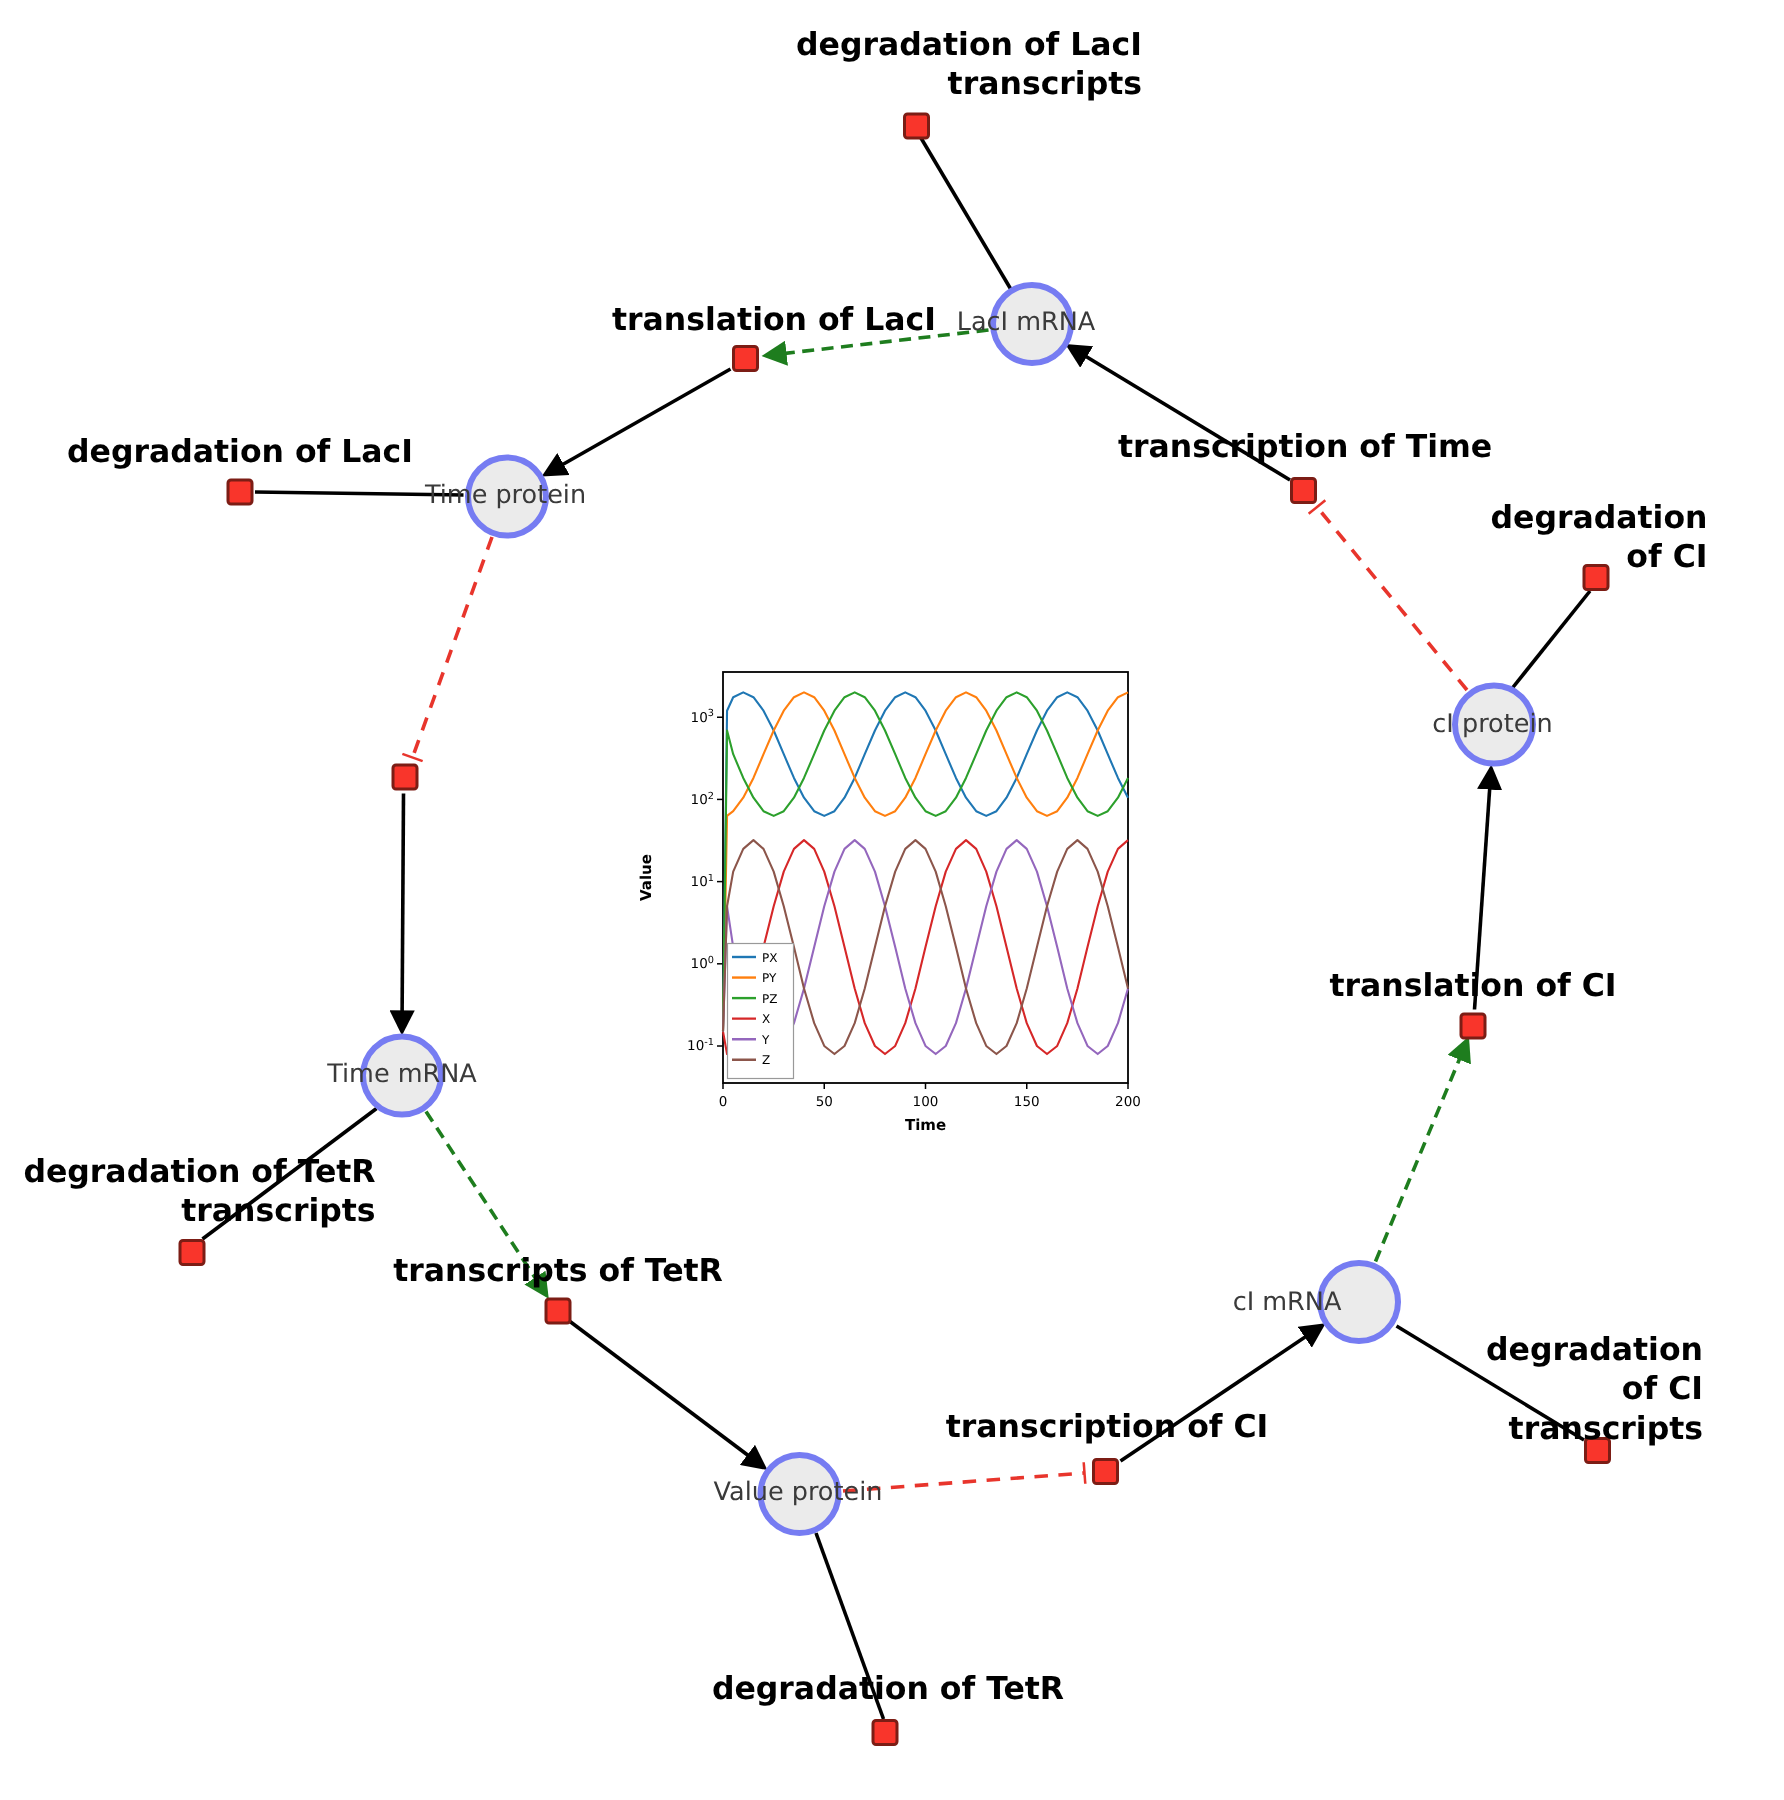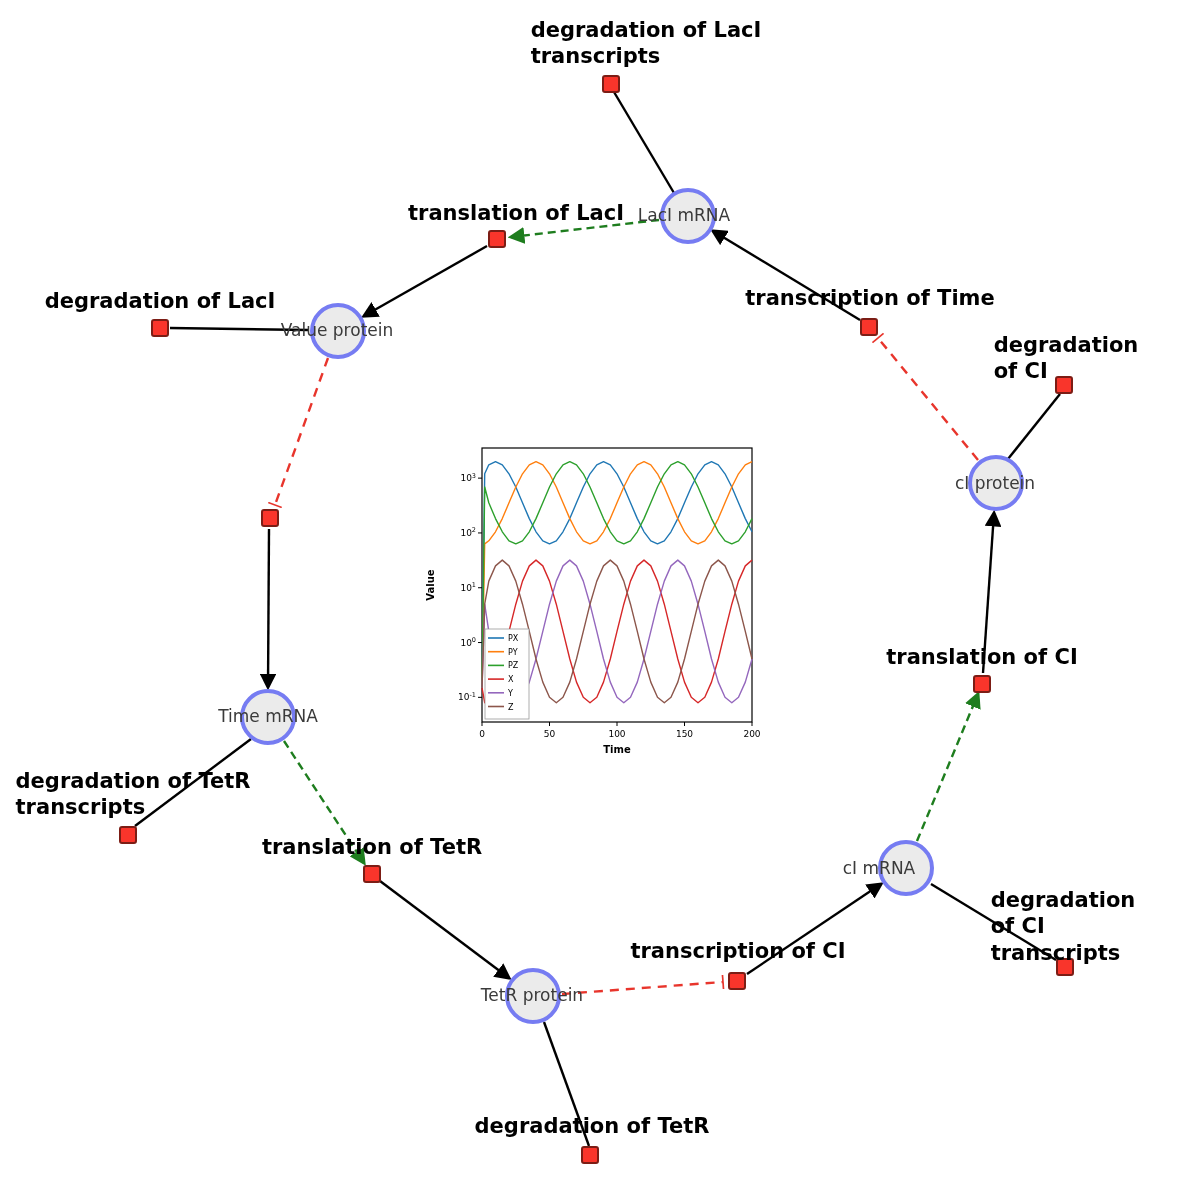--- a/index.html
+++ b/index.html
@@ -21,21 +21,21 @@
     z-index:2;
   }
   .species-label{
     position:absolute;transform:translate(-50%,-50%);
     font-size:17px;font-weight:400;color:#3a3a3a;white-space:pre;
     z-index:3;text-align:center;
   }
   .rxn-label{
     position:absolute;transform:translate(-50%,-50%);
     font-size:21px;font-weight:bold;color:#000000;white-space:pre-line;
-    z-index:3;text-align:left;line-height:1.25;
+    z-index:3;text-align:right;line-height:1.25;
   }
   #plot-box{position:absolute;left:420px;top:440px;width:345px;height:325px;z-index:4;background:#ffffff;}
 </style>
 </head>
 <body>
 
 <div id="canvas">
 
   <svg id="edge-layer" width="1189" height="1200">
     <defs>
@@ -74,25 +74,25 @@
   </svg>
 
   <div class="species-node" style="left:688px;top:216px"></div>
   <div class="species-node" style="left:338px;top:331px"></div>
   <div class="species-node" style="left:996px;top:483px"></div>
   <div class="species-node" style="left:268px;top:717px"></div>
   <div class="species-node" style="left:906px;top:868px"></div>
   <div class="species-node" style="left:533px;top:996px"></div>
 
   <div class="species-label" style="left:684px;top:215px">LacI mRNA</div>
-  <div class="species-label" style="left:337px;top:330px">Value protein</div>
+  <div class="species-label" style="left:337px;top:330px">Time protein</div>
   <div class="species-label" style="left:995px;top:483px">cI protein</div>
   <div class="species-label" style="left:268px;top:716px">Time mRNA</div>
-  <div class="species-label" style="left:879px;top:868px">cI mRNA</div>
-  <div class="species-label" style="left:532px;top:995px">TetR protein</div>
+  <div class="species-label" style="left:858px;top:868px">cI mRNA</div>
+  <div class="species-label" style="left:532px;top:995px">Value protein</div>
 
   <div class="rxn-node" style="left:611px;top:84px"></div>
   <div class="rxn-node" style="left:497px;top:239px"></div>
   <div class="rxn-node" style="left:869px;top:327px"></div>
   <div class="rxn-node" style="left:160px;top:328px"></div>
   <div class="rxn-node" style="left:1064px;top:385px"></div>
   <div class="rxn-node" style="left:270px;top:518px"></div>
   <div class="rxn-node" style="left:982px;top:684px"></div>
   <div class="rxn-node" style="left:128px;top:835px"></div>
   <div class="rxn-node" style="left:372px;top:874px"></div>
@@ -102,21 +102,21 @@
 
   <div class="rxn-label" style="left:646px;top:43px">degradation of LacI
 transcripts</div>
   <div class="rxn-label" style="left:516px;top:213px">translation of LacI</div>
   <div class="rxn-label" style="left:870px;top:298px">transcription of Time</div>
   <div class="rxn-label" style="left:160px;top:301px">degradation of LacI</div>
   <div class="rxn-label" style="left:1066px;top:358px">degradation of CI</div>
   <div class="rxn-label" style="left:982px;top:657px">translation of CI</div>
   <div class="rxn-label" style="left:133px;top:794px">degradation of TetR
 transcripts</div>
-  <div class="rxn-label" style="left:372px;top:847px">translation of TetR</div>
+  <div class="rxn-label" style="left:372px;top:847px">transcripts of TetR</div>
   <div class="rxn-label" style="left:738px;top:951px">transcription of CI</div>
   <div class="rxn-label" style="left:1063px;top:926px">degradation of CI
 transcripts</div>
   <div class="rxn-label" style="left:592px;top:1126px">degradation of TetR</div>
 
   <div id="plot-box">
     <svg id="plot-svg" width="345" height="325">
         <rect x="62" y="8" width="270" height="274" fill="#ffffff" stroke="#000" stroke-width="1.2"></rect>
         <line x1="58" y1="257.34" x2="62" y2="257.34" stroke="#000" stroke-width="1"></line>
         <text x="56" y="260.34" text-anchor="end" font-size="9" font-family="DejaVu Sans, sans-serif" fill="#000">10<tspan dy="-3.5" font-size="6.5">-1</tspan></text>

